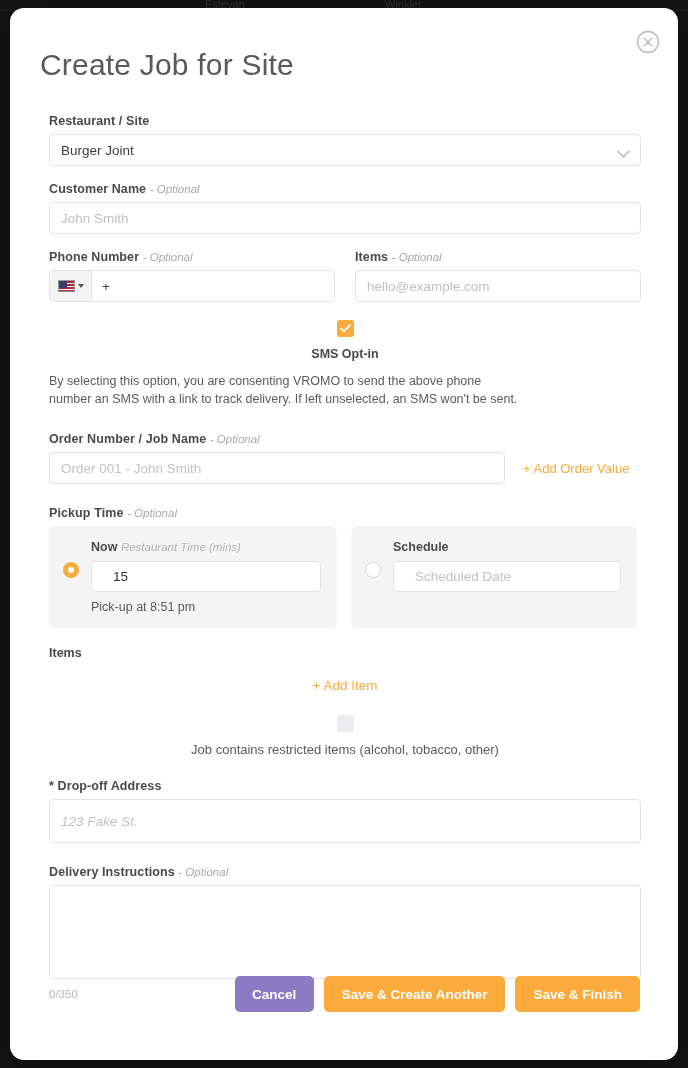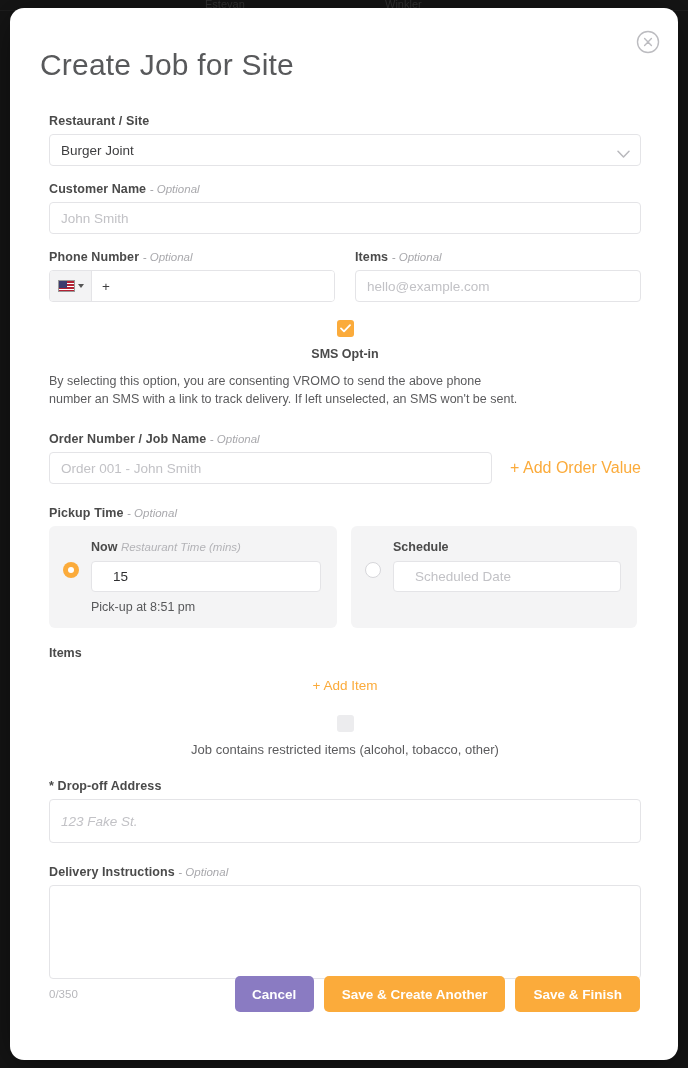--- a/index.html
+++ b/index.html
@@ -167,21 +167,21 @@
     color: #5b5b5d;
     line-height: 1.45;
     max-width: 470px;
   }
 
   
   .order-row { display: flex; align-items: center; gap: 18px; }
   .order-row .field { width: 456px; }
   .link-orange {
     color: #fbab3b;
-    font-size: 16px;
+    font-size: 13px;
     cursor: pointer;
     white-space: nowrap;
   }
 
   
   .pickup-wrap { display: flex; gap: 14px; }
   .pk-panel {
     background: #f4f4f5;
     border-radius: 6px;
     padding: 14px 16px 14px 14px;

